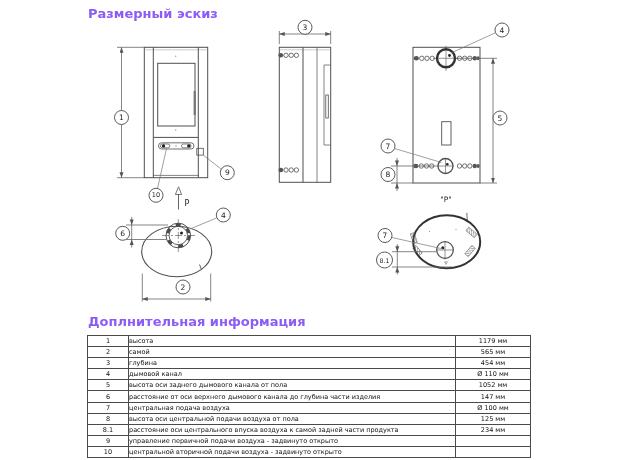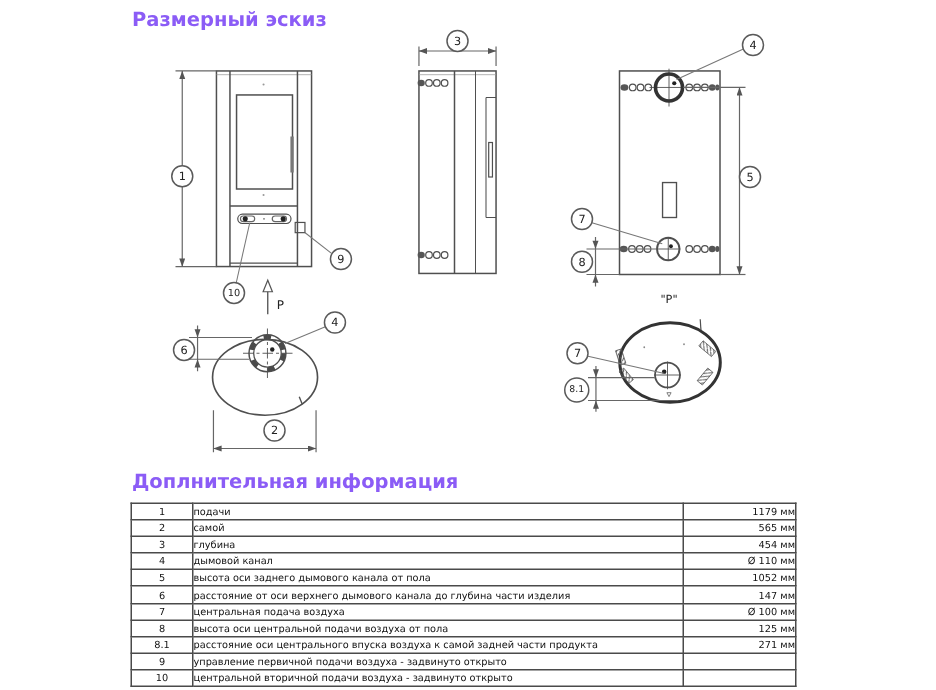--- a/index.html
+++ b/index.html
@@ -10,21 +10,21 @@
   #info-title{top:314px;}
   svg text{font-family:"DejaVu Sans",sans-serif;fill:#222;}
   #drawing{position:absolute;left:0;top:0;}
   table.info{position:absolute;left:87px;top:335px;width:444px;
              border-collapse:collapse;font-size:6.5px;color:#101010;
              table-layout:fixed;}
   table.info td{border:1px solid #4a4a4a;height:10.1px;padding:0;
                 overflow:hidden;white-space:nowrap;}
   td.num{width:40px;text-align:center;}
   td.desc{padding-left:5px;border-right:none;}
-  td.val{width:74px;border-left:none;text-align:right;padding-right:3px;}
+  td.val{width:74px;border-left:none;text-align:center;padding-right:3px;}
 </style>
 </head>
 <body>
 
 <h1 class="h-title">Размерный эскиз</h1>
 
 <svg id="drawing" width="624" height="320" viewBox="0 0 624 320">
   <defs>
     <marker id="ma" markerWidth="8" markerHeight="6" refX="6.8" refY="2.5" orient="auto-start-reverse">
       <path d="M0,0 L7,2.5 L0,5 Z" fill="#555"></path>
@@ -260,21 +260,21 @@
     </g>
   </g>
 </svg>
 
 <h2 class="h-title" id="info-title">Доплнительная информация</h2>
 
 <table class="info">
   <tbody>
     <tr>
       <td class="num">1</td>
-      <td class="desc">подачи</td>
+      <td class="desc">высота</td>
       <td class="val">1179 мм</td>
     </tr>
     <tr>
       <td class="num">2</td>
       <td class="desc">самой</td>
       <td class="val">565 мм</td>
     </tr>
     <tr>
       <td class="num">3</td>
       <td class="desc">глубина</td>
@@ -301,21 +301,21 @@
       <td class="val">Ø 100 мм</td>
     </tr>
     <tr>
       <td class="num">8</td>
       <td class="desc">высота оси центральной подачи воздуха от пола</td>
       <td class="val">125 мм</td>
     </tr>
     <tr>
       <td class="num">8.1</td>
       <td class="desc">расстояние оси центрального впуска воздуха к самой задней части продукта</td>
-      <td class="val">271 мм</td>
+      <td class="val">234 мм</td>
     </tr>
     <tr>
       <td class="num">9</td>
       <td class="desc">управление первичной подачи воздуха - задвинуто открыто</td>
       <td class="val"></td>
     </tr>
     <tr>
       <td class="num">10</td>
       <td class="desc">центральной вторичной подачи воздуха - задвинуто открыто</td>
       <td class="val"></td>

